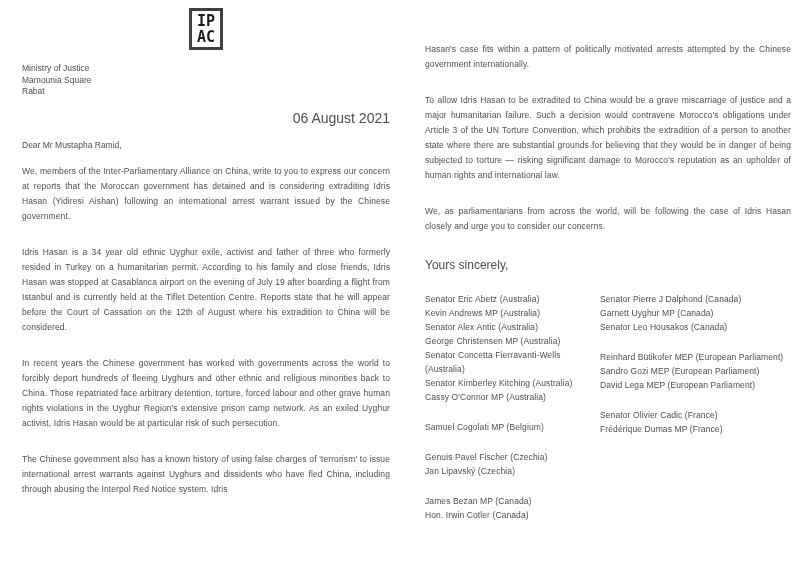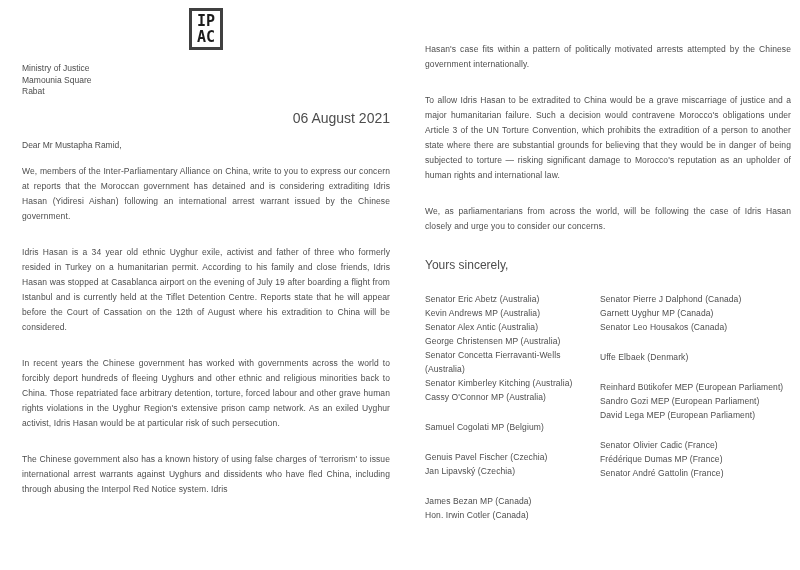--- a/index.html
+++ b/index.html
@@ -135,28 +135,24 @@
       </div>
     </div>
 
     <div class="sig-col sig-col-2">
       <div class="sig-group">
         <div class="sig-entry">Senator Pierre J Dalphond (Canada)</div>
         <div class="sig-entry">Garnett Uyghur MP (Canada)</div>
         <div class="sig-entry">Senator Leo Housakos (Canada)</div>
       </div>
       <div class="sig-group">
-        <div class="sig-entry">Uffe Elbaek (Denmark)</div>
-      </div>
-      <div class="sig-group">
         <div class="sig-entry">Reinhard Bütikofer MEP (European Parliament)</div>
         <div class="sig-entry">Sandro Gozi MEP (European Parliament)</div>
         <div class="sig-entry">David Lega MEP (European Parliament)</div>
       </div>
       <div class="sig-group">
         <div class="sig-entry">Senator Olivier Cadic (France)</div>
         <div class="sig-entry">Frédérique Dumas MP (France)</div>
-        <div class="sig-entry">Senator André Gattolin (France)</div>
       </div>
     </div>
 
   </div>
 </div>
 
 </body></html>

